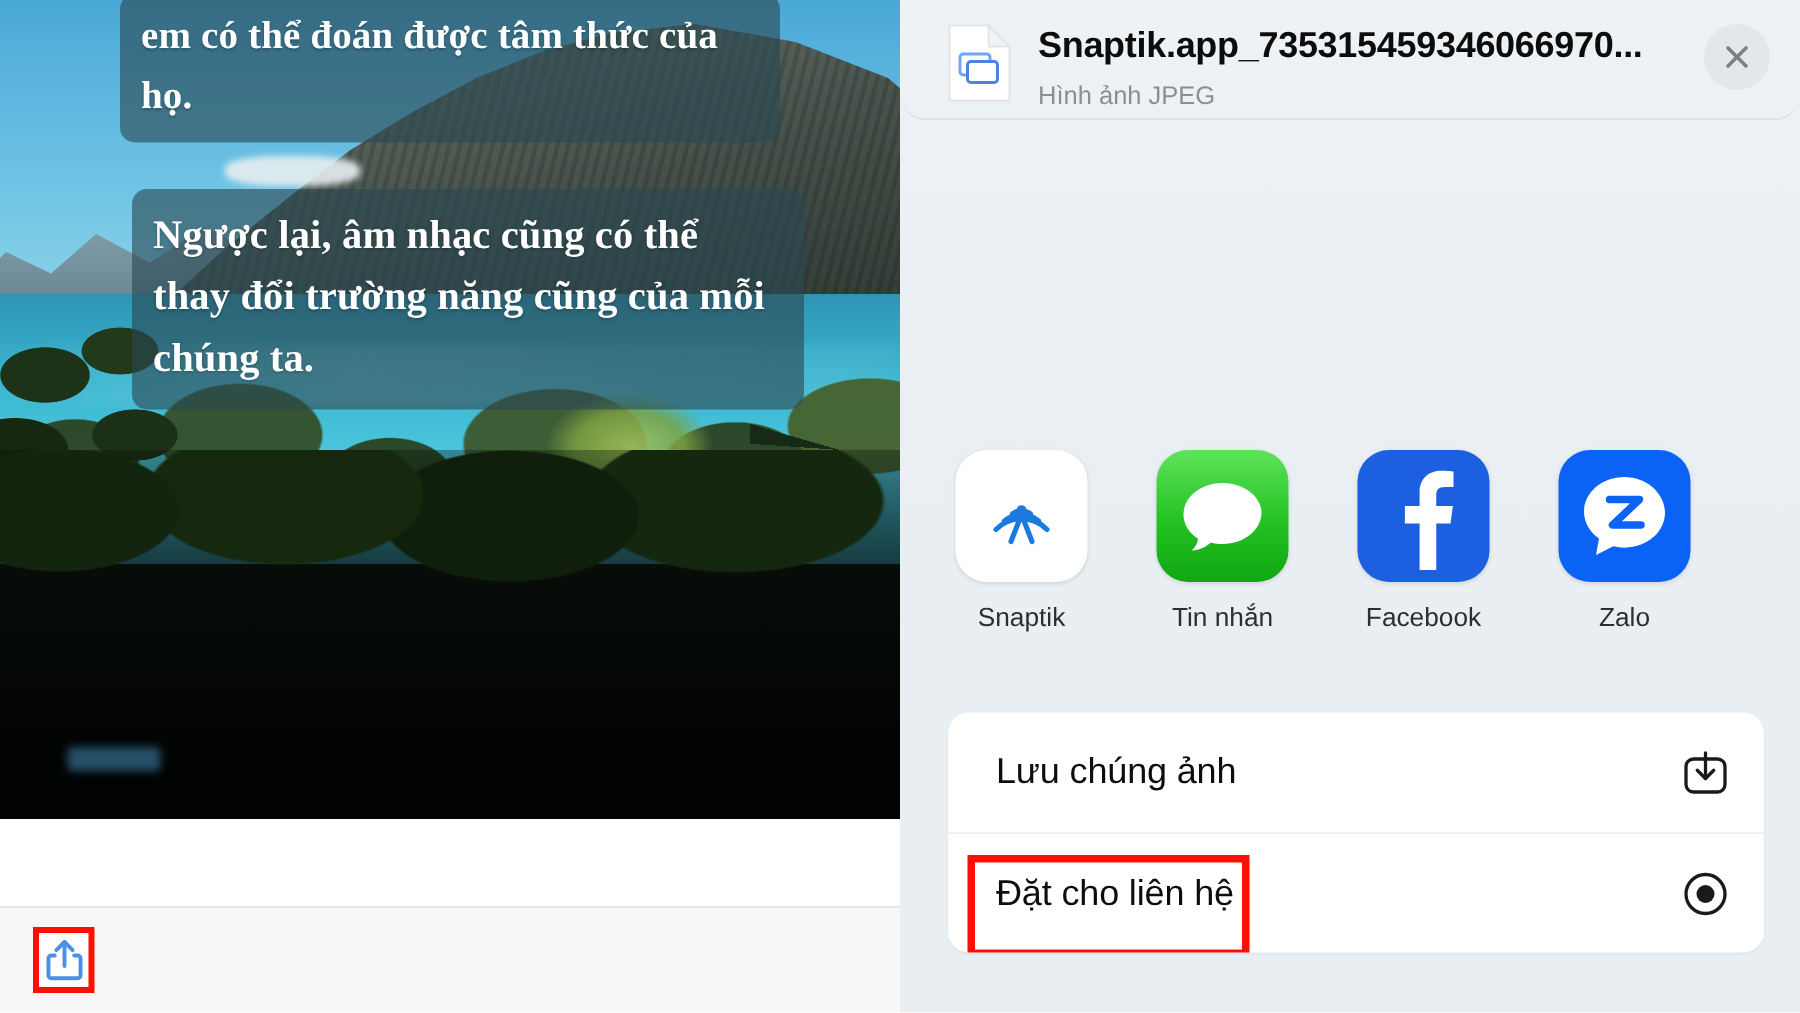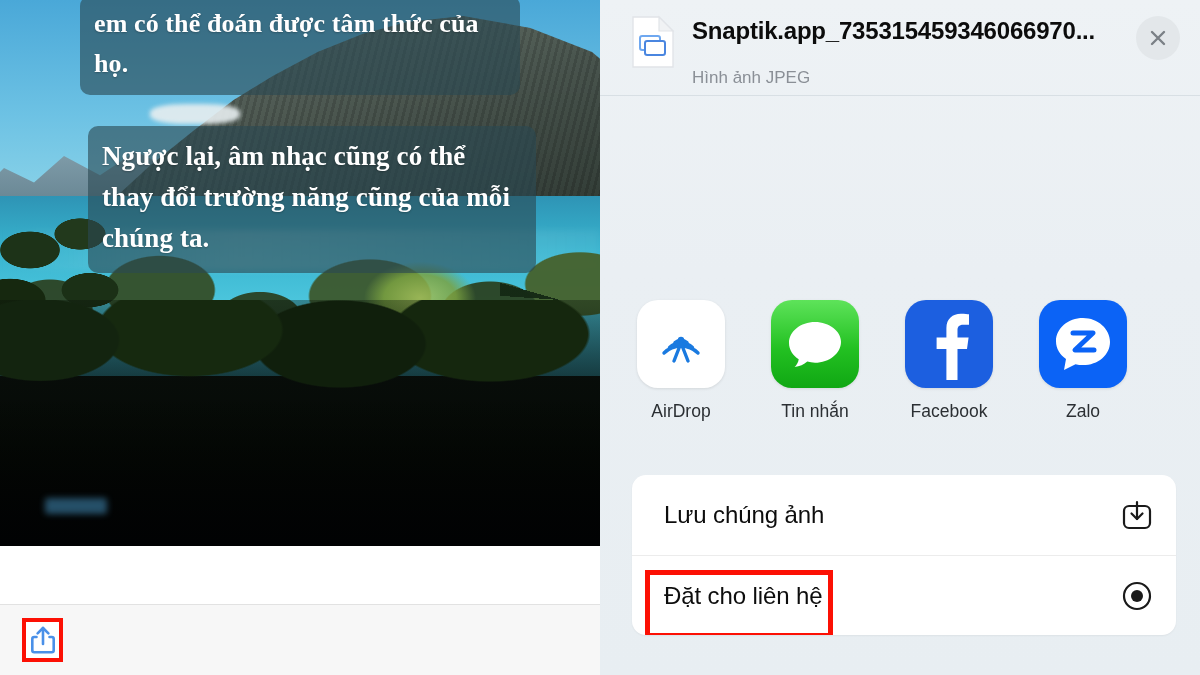--- a/index.html
+++ b/index.html
@@ -212,26 +212,27 @@
   
   .right-pane {
     position: relative;
     width: 600px;
     height: 675px;
     background: linear-gradient(to bottom, #eef2f5 0%, #eaeff3 40%, #e8eef2 100%);
     overflow: hidden;
   }
   .sheet-header {
     position: relative;
-    height: 96px;
+    height: 80px;
     border-bottom: 1px solid #d8dfe4;
     display: flex;
     align-items: flex-start;
     padding: 12px 16px 0 30px;
     box-sizing: border-box;
+    border-radius: 17px;
   }
   .file-icon {
     width: 46px;
     height: 56px;
     margin-top: 2px;
     flex: 0 0 auto;
   }
   .file-meta {
     margin-left: 16px;
     margin-top: 5px;
@@ -242,21 +243,21 @@
     font-size: 24px;
     font-weight: 700;
     color: #0c0c0c;
     letter-spacing: -0.2px;
     white-space: nowrap;
     overflow: hidden;
   }
   .file-type {
     font-size: 17px;
     color: #8a8f96;
-    margin-top: 23px;
+    margin-top: 9px;
   }
   .close-btn {
     width: 44px;
     height: 44px;
     border-radius: 50%;
     background: #e3e7ea;
     display: flex;
     align-items: center;
     justify-content: center;
     flex: 0 0 auto;
@@ -434,21 +435,21 @@
           <svg width="58" height="58" viewBox="0 0 58 58">
             <g stroke="#1a7ae0" fill="none" stroke-linecap="round">
               <path d="M12 38 A24 24 0 0 1 46 38" stroke-width="3.4"></path>
               <path d="M17.5 32.5 A17 17 0 0 1 40.5 32.5" stroke-width="3.4"></path>
               <path d="M23 27.5 A10 10 0 0 1 35 27.5" stroke-width="3.4"></path>
               <circle cx="29" cy="25" r="3.2" fill="#1a7ae0" stroke="none"></circle>
               <path d="M29 28 L22 46 M29 28 L36 46" stroke-width="3.4"></path>
             </g>
           </svg>
         </div>
-        <div class="app-label">AirDrop</div>
+        <div class="app-label">Snaptik</div>
       </div>
 
       <div class="app-item">
         <div class="app-tile tile-messages">
           <svg width="62" height="58" viewBox="0 0 62 58">
             <path d="M31 7 C16.6 7 5 16.4 5 28 C5 34.6 8.8 40.4 14.7 44.2 C14.4 47.4 12.6 50 10.6 52 C15.6 51.6 20 49.6 23.3 46.6 C25.7 47.3 28.3 47.7 31 47.7 C45.4 47.7 57 38.3 57 26.7 C57 16.4 45.4 7 31 7 Z" fill="#ffffff"></path>
           </svg>
         </div>
         <div class="app-label">Tin nhắn</div>
       </div>

